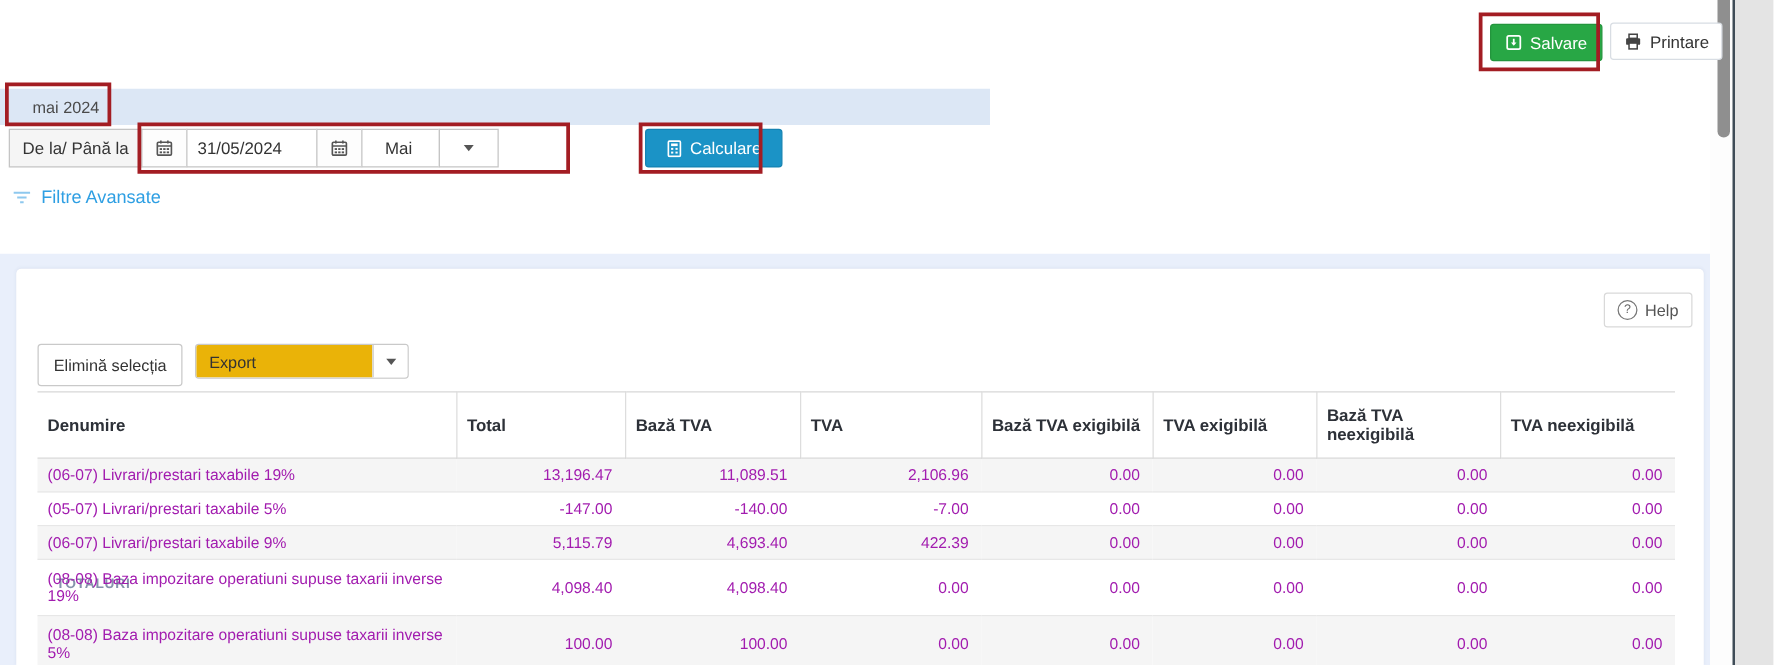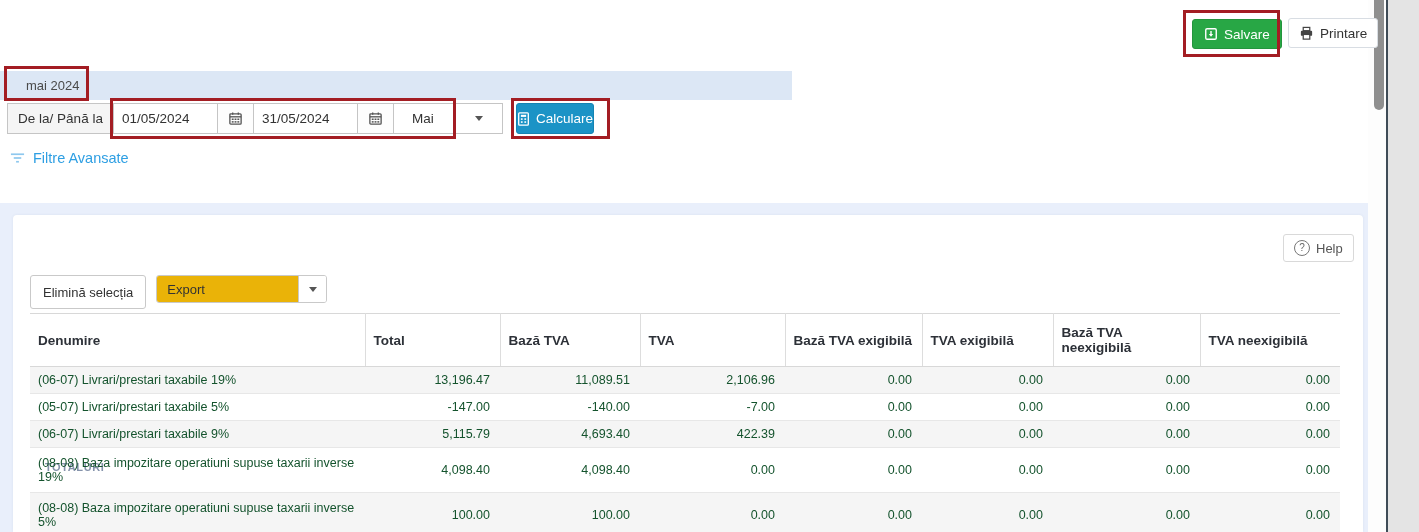--- a/index.html
+++ b/index.html
@@ -31,21 +31,21 @@
   .filter-row > *:first-child { margin-left:0; }
   .range-label { width:107px; background:#f5f5f5; display:flex; align-items:center; justify-content:center;
     color:#333; font-size:13.5px; }
   .date-input { width:105px; padding:0 8px; font-size:13.5px; color:#333; outline:none;
     font-family:"Liberation Sans","DejaVu Sans",sans-serif; }
   .cal-btn { width:37px; display:flex; align-items:center; justify-content:center; background:#fdfdfd; cursor:pointer; }
   .month-input { width:63px; padding:0 18px; font-size:13.5px; color:#333; outline:none;
     font-family:"Liberation Sans","DejaVu Sans",sans-serif; }
   .select-caret { width:48px; display:flex; align-items:center; justify-content:center; cursor:pointer; background:#fff; }
   .caret { width:0; height:0; border-left:4px solid transparent; border-right:4px solid transparent; border-top:5px solid #555; }
-  .calc-btn { position:absolute; left:516px; top:103px; height:31px; padding:0 0;
+  .calc-btn { position:absolute; left:516px; top:103px; height:31px; padding:0 16px;
     background:#1b93c6; border:1px solid #1583b2; color:#fff; font-size:13.5px; }
   
   .adv-link { position:absolute; left:10px; top:150px; display:flex; align-items:center; gap:8px;
     color:#2e9fe3; font-size:14.5px; cursor:pointer; }
   
   .card { position:absolute; left:13px; top:215px; width:1350px; height:317px; background:#fff;
     border-radius:4px 4px 0 0; box-shadow:0 0 3px rgba(60,80,120,.08); }
   .section-title { position:absolute; left:32px; top:246px; color:#8593ab; font-size:11px;
     font-weight:bold; letter-spacing:.6px; }
   .help-btn { position:absolute; left:1270px; top:19px; height:28px; padding:0 10px;
@@ -58,21 +58,21 @@
   .export-group { display:flex; height:28px; border:1px solid #c9c9c9; border-radius:3px; overflow:hidden; box-sizing:border-box; }
   .export-main { width:121px; padding:0 10px; display:flex; align-items:center; background:#eab308; cursor:pointer;text-align:right; }
   .export-caret { width:27px; border-left:1px solid #c9c9c9; display:flex; align-items:center; justify-content:center; background:#fff; cursor:pointer; }
   
   .tbl-wrap { position:absolute; left:17px; top:98px; width:1310px; }
   table.grid { border-collapse:collapse; table-layout:fixed; width:1310px; }
   table.grid thead th { border-top:1px solid #d8d8d8; border-bottom:1px solid #d8d8d8; border-right:1px solid #ddd;
     height:48px; padding:2px 8px; text-align:left; vertical-align:middle;
     font-size:13.5px; font-weight:bold; color:#2d3138; }
   table.grid thead th:last-child { border-right:none; }
-  table.grid tbody td { border-bottom:1px solid #e7e7e7; font-size:12.5px; color:#14532d; padding:4px 8px; vertical-align:middle;margin-left:48px; }
+  table.grid tbody td { border-bottom:1px solid #e7e7e7; font-size:12.5px; color:#a21caf; padding:4px 8px; vertical-align:middle;margin-left:48px; }
   table.grid tbody td.num { text-align:right; padding-right:10px; }
   table.grid tbody tr.odd { background:#f5f5f5; }
   table.grid tbody tr.single td { height:18px; }
   table.grid tbody tr.double td { height:36px; }
   
   .ann { position:absolute; border:3px solid #a31d23; pointer-events:none; box-sizing:border-box; }
   .ann-save   { left:1183px; top:10px;  width:97px;  height:47px; }
   .ann-period { left:4px;    top:66px;  width:85px;  height:35px; }
   .ann-dates  { left:110px;  top:98px;  width:346px; height:41px; }
   .ann-calc   { left:511px;  top:98px;  width:99px;  height:41px; }
@@ -110,21 +110,20 @@
     </span>
     <span>Printare</span>
   </button>
 
   <div class="period-band">
     <span>mai 2024</span>
   </div>
 
   <div class="filter-row">
     <span class="range-label">De la/ Până la</span>
-    <input class="date-input" type="text" value="01/05/2024" style="">
     <span class="cal-btn">
       <span class="icon">
         <svg width="15" height="15" viewBox="0 0 16 16">
             <rect x="2" y="3" width="12" height="11" rx="1" fill="none" stroke="#555" stroke-width="1.4"></rect>
             <line x1="2" y1="6.2" x2="14" y2="6.2" stroke="#555" stroke-width="1.4"></line>
             <line x1="5" y1="1.5" x2="5" y2="4" stroke="#555" stroke-width="1.4"></line>
             <line x1="11" y1="1.5" x2="11" y2="4" stroke="#555" stroke-width="1.4"></line>
             <g fill="#555">
               <rect x="4" y="8" width="2" height="1.6"></rect>
               <rect x="7" y="8" width="2" height="1.6"></rect>

